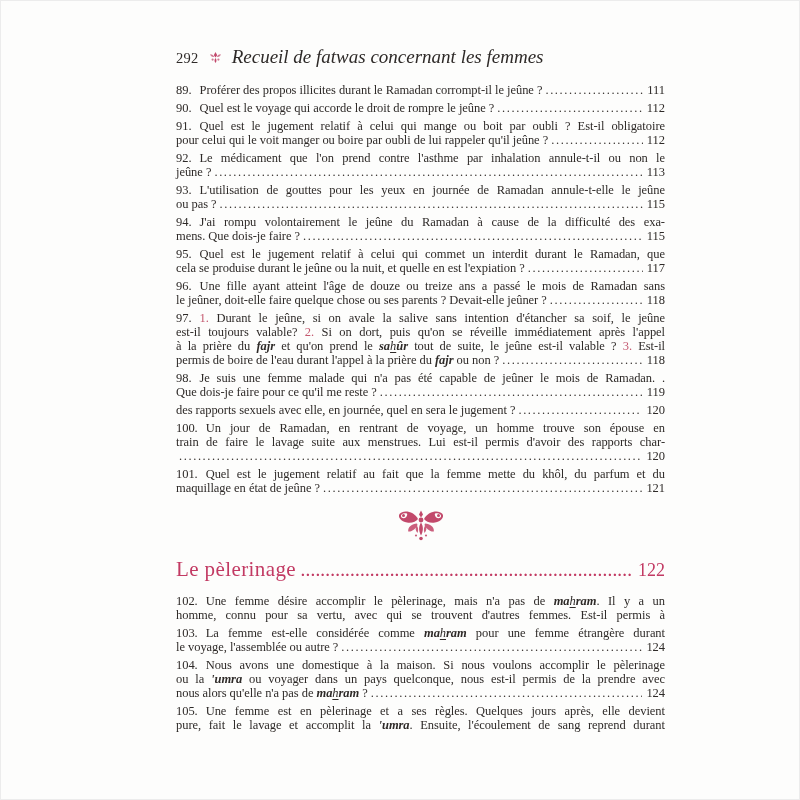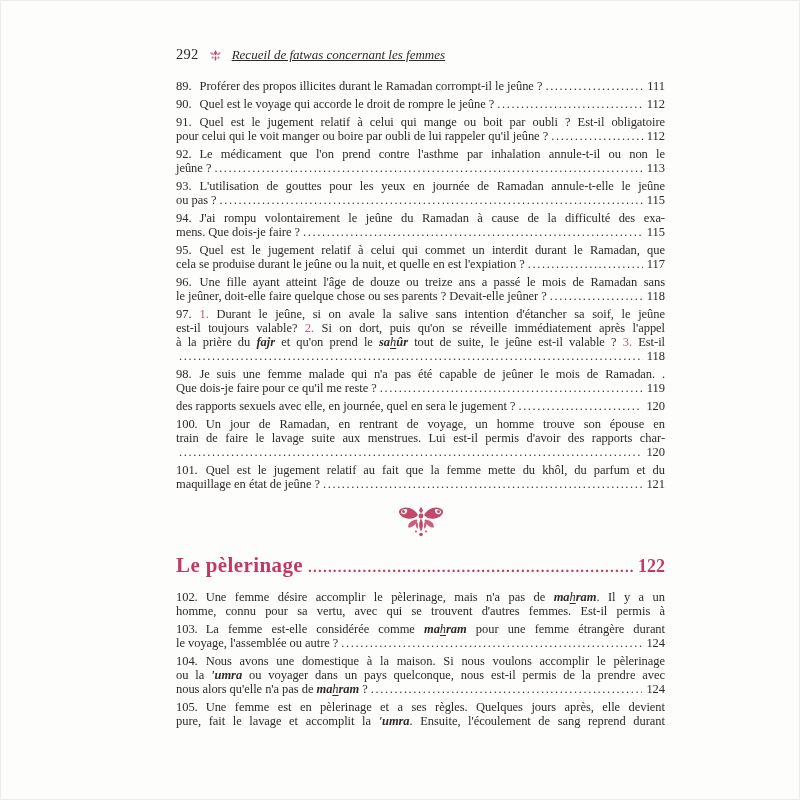--- a/index.html
+++ b/index.html
@@ -9,21 +9,21 @@
     font-family:"Liberation Serif","DejaVu Serif",serif;
     color:var(--ink,#2e2a28);
   }
   .page-frame{position:absolute;inset:0;border:1px solid #ececec;pointer-events:none;}
   .content{position:absolute;left:176px;top:46px;width:489px;}
 
   
   .header{display:flex;align-items:baseline;gap:9px;margin-bottom:15px;}
   .folio{font-size:14.5px;letter-spacing:.3px;}
   .header .fleuron-sm{position:relative;top:2px;align-self:center;}
-  .running-title{font-style:italic;font-size:13px;text-decoration:underline;}
+  .running-title{font-style:italic;font-size:19px;}
 
   
   .toc{display:block;}
   .entry{margin-top:4px;font-size:12.5px;line-height:14px;letter-spacing:-0.05px;}
   .entry:first-child{margin-top:0;}
   .line{text-align:justify;text-align-last:justify;}
   .line.last{display:flex;align-items:center;text-align:left;text-align-last:auto;}
   .line.last .lt{white-space:pre;}
   .seg-n{margin-right:8px;}
   .seg-i{font-style:italic;font-weight:bold;}
@@ -33,21 +33,21 @@
   .leader::after{
     content:"....................................................................................................................................................................................................";
     letter-spacing:1.6px;color:#3a3532;
   }
   .pageno{font-size:12.5px;white-space:nowrap;}
 
   
   .divider{display:flex;justify-content:center;margin:13px 0 9px 0;}
 
   
-  .section-heading{display:flex;align-items:baseline;margin:0 0 12px 0;color:var(--accent,#c23a63);font-weight:bold;}
+  .section-heading{display:flex;align-items:baseline;margin:0 0 12px 0;color:var(--accent,#c23a63);font-weight:normal;}
   .section-title{font-size:21px;letter-spacing:.4px;}
   .section-heading .leader{margin:0 5px;}
   .section-heading .leader::after{
     content:"..........................................................................................................................";
     letter-spacing:1.2px;color:var(--accent,#c23a63);font-size:15px;font-weight:bold;
   }
   .section-pageno{font-size:18px;}
 </style>
 </head>
 <body style="--accent: #c23a63; --accent-soft: #c4586f; --ink: #2e2a28;">
@@ -134,20 +134,21 @@
           <span class="lt"><span class="seg-p">le jeûner, doit-elle faire quelque chose ou ses parents ? Devait-elle jeûner ?</span></span>
           <span class="leader"></span>
           <span class="pageno">118</span>
         </div>
       </div>
       <div class="entry">
         <div class="line"><span class="seg-n">97.</span><span class="seg-a">1.</span><span class="seg-p"> Durant le jeûne, si on avale la salive sans intention d'étancher sa soif, le jeûne</span></div>
         <div class="line"><span class="seg-p">est-il toujours valable? </span><span class="seg-a">2.</span><span class="seg-p"> Si on dort, puis qu'on se réveille immédiatement après l'appel</span></div>
         <div class="line"><span class="seg-p">à la prière du </span><span class="seg-i">fajr</span><span class="seg-p"> et qu'on prend le </span><span class="seg-i">sa</span><span class="seg-iu">h</span><span class="seg-i">ûr</span><span class="seg-p"> tout de suite, le jeûne est-il valable ? </span><span class="seg-a">3.</span><span class="seg-p"> Est-il</span></div>
         <div class="line last">
+          <span class="lt"><span class="seg-p">permis de boire de l'eau durant l'appel à la prière du </span><span class="seg-i">fajr</span><span class="seg-p"> ou non ?</span></span>
           <span class="leader"></span>
           <span class="pageno">118</span>
         </div>
       </div>
       <div class="entry">
         <div class="line"><span class="seg-n">98.</span><span class="seg-p">Je suis une femme malade qui n'a pas été capable de jeûner le mois de Ramadan. .</span></div>
         <div class="line last">
           <span class="lt"><span class="seg-p">Que dois-je faire pour ce qu'il me reste ?</span></span>
           <span class="leader"></span>
           <span class="pageno">119</span>

